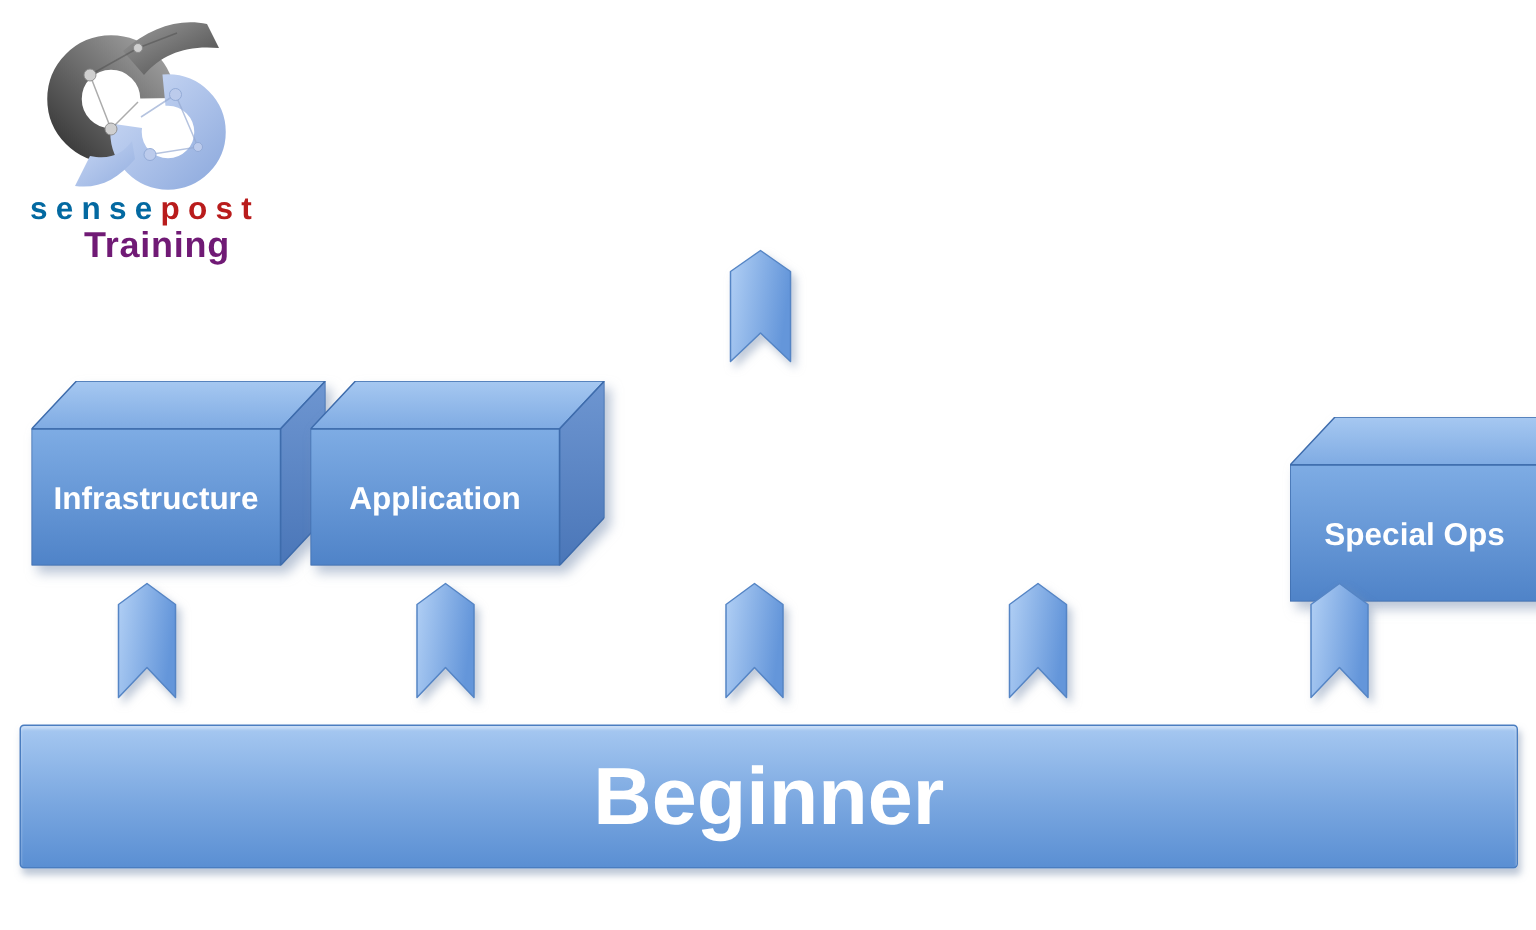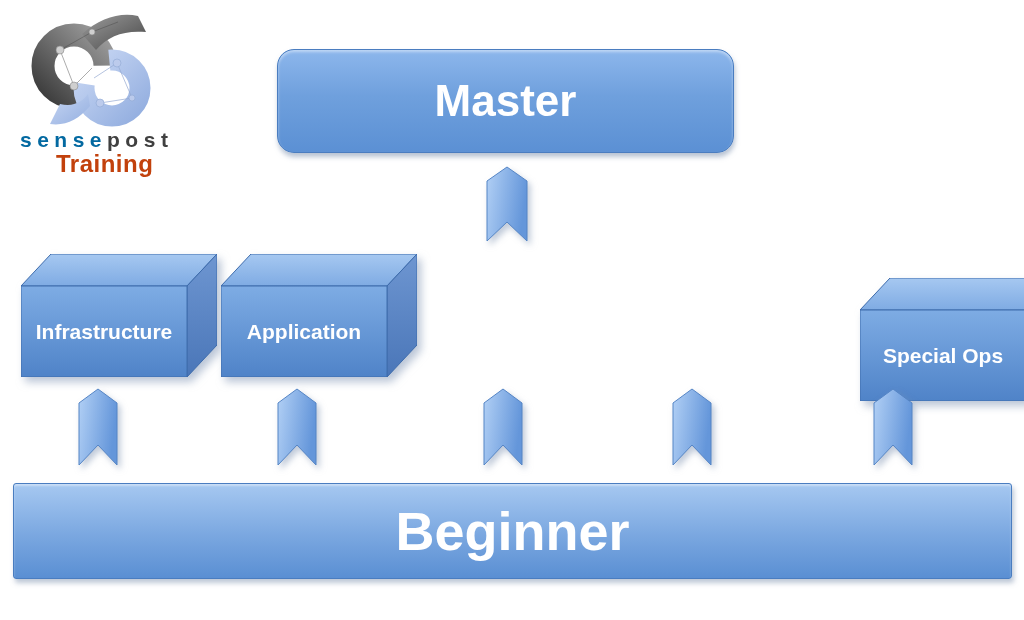--- a/index.html
+++ b/index.html
@@ -5,22 +5,22 @@
   html,body{margin:0;padding:0;background:#ffffff;}
   .canvas{
     position:relative;width:1024px;height:620px;background:#ffffff;overflow:hidden;
     font-family:"Liberation Sans",sans-serif;
   }
   
   .logo{position:absolute;left:14px;top:6px;width:210px;height:170px;}
   .logo-mark{position:absolute;left:8px;top:2px;}
   .wordmark{position:absolute;left:6px;top:122px;font-size:21px;font-weight:600;letter-spacing:5.5px;white-space:nowrap;}
   .wordmark .w1{color:#0369a1;}
-  .wordmark .w2{color:#404040;}
-  .training{position:absolute;left:42px;top:144px;font-size:24px;font-weight:600;color:#c2410c;letter-spacing:0.5px;}
+  .wordmark .w2{color:#b91c1c;}
+  .training{position:absolute;left:42px;top:144px;font-size:24px;font-weight:600;color:#701a75;letter-spacing:0.5px;}
   
   .master{
     position:absolute;left:277px;top:49px;width:457px;height:104px;
     border-radius:17px;border:1px solid #4a7dc0;box-sizing:border-box;
     background:linear-gradient(180deg,#8db7ec 0%,#6fa0dd 45%,#5b90d4 100%);
     box-shadow:1px 4px 5px rgba(125,145,175,.55), inset 0 2px 3px rgba(255,255,255,.45);
     display:flex;align-items:center;justify-content:center;
   }
   .master span{color:#fff;font-size:44px;font-weight:600;}
   
@@ -29,21 +29,21 @@
     border:1px solid #4a7dc0;border-radius:3px;box-sizing:border-box;
     background:linear-gradient(180deg,#a6c8f1 0%,#7aa7e0 55%,#5a8fd3 100%);
     box-shadow:2px 4px 5px rgba(125,145,175,.5), inset 0 2px 2px rgba(255,255,255,.4);
     display:flex;align-items:center;justify-content:center;
   }
   .beginner span{color:#fff;font-size:54px;font-weight:600;}
   
   .box{position:absolute;top:254px;width:196px;height:95px;filter:drop-shadow(4px 5px 4px rgba(130,150,180,.55));text-align:center;}
   .box svg{display:block;}
   .box text{fill:#ffffff;font-family:"Liberation Sans",sans-serif;font-size:21px;font-weight:600;text-anchor:middle;}
-  .bx0{left:21px;} .bx1{left:221px;} .bx2{left:419px;} .bx3{left:617px;} .bx4{left:860px;margin-top:24px;}
+  .bx0{left:21px;} .bx1{left:207px;} .bx2{left:419px;} .bx3{left:617px;} .bx4{left:860px;margin-top:24px;}
   
   .arrow{position:absolute;filter:drop-shadow(3px 4px 3px rgba(130,150,180,.5));}
   .arrow-master{left:486px;top:166px;}
   .ar0{left:78px;}  .ar1{left:277px;} .ar2{left:483px;} .ar3{left:672px;} .ar4{left:873px;}
   .arrow-up{top:388px;}
 </style>
 </head>
 <body>
 
 <div class="canvas">
@@ -104,23 +104,20 @@
       <g fill="#bccbec" stroke="#8fa7d4" stroke-width="0.6">
         <circle cx="95" cy="55" r="4"></circle>
           <circle cx="78" cy="95" r="4"></circle>
           <circle cx="110" cy="90" r="3"></circle>
       </g>
     </svg>
     <div class="wordmark"><span class="w1">sense</span><span class="w2">post</span></div>
     <div class="training">Training</div>
   </div>
 
-  <div class="master">
-    <span>Master</span>
-  </div>
 
   <svg class="arrow arrow-master" width="42" height="76" viewBox="0 0 42 76">
     <path d="M21 1 L41 15 L41 75 L21 56 L1 75 L1 15 Z" fill="url(#gArrow)" stroke="#5585c5" stroke-width="1" stroke-linejoin="round"></path>
   </svg>
 
   <div class="box bx0">
     <svg width="196" height="123" viewBox="0 0 196 123">
       <g stroke="#3e6cac" stroke-width="1" stroke-linejoin="round">
         <polygon points="0,32 30,0 196,0 166,32" fill="url(#gTop)"></polygon>
         <polygon points="166,32 196,0 196,91 166,123" fill="url(#gSide)"></polygon>

